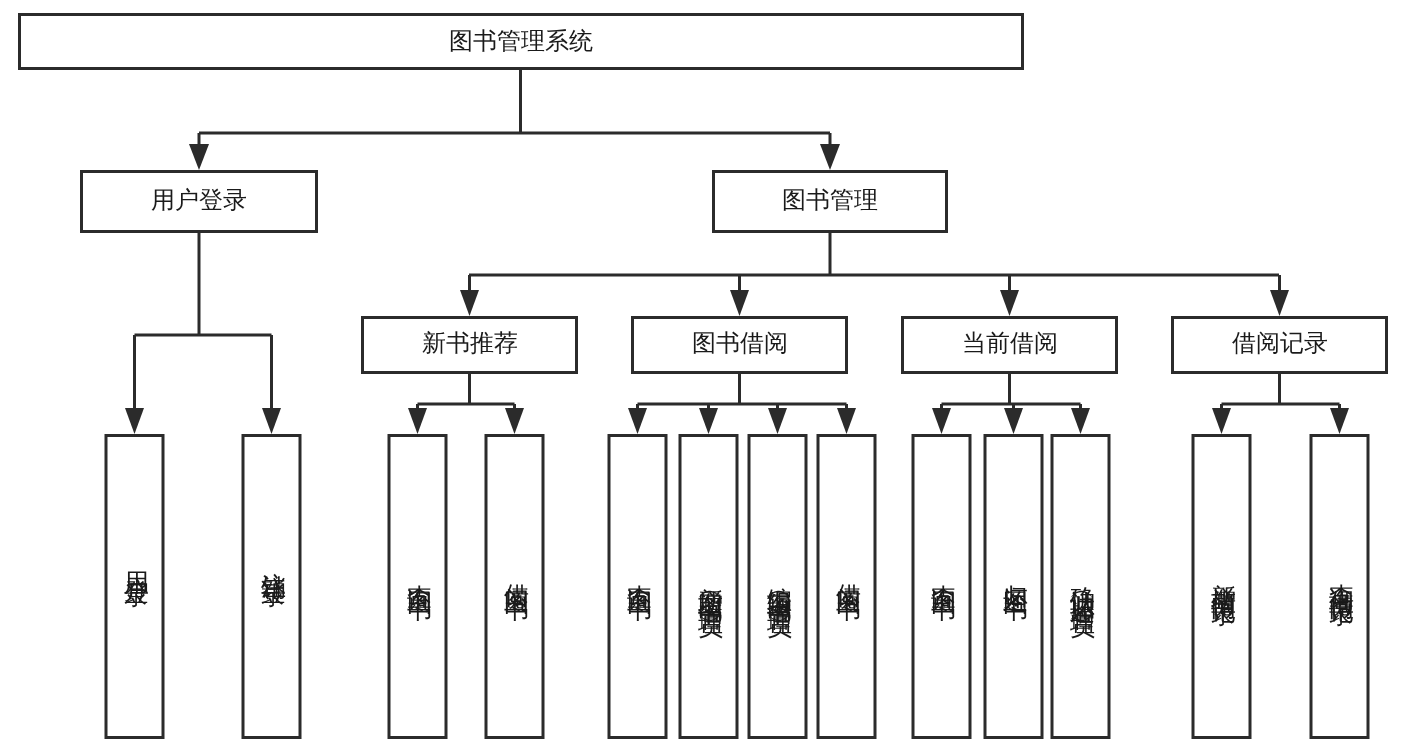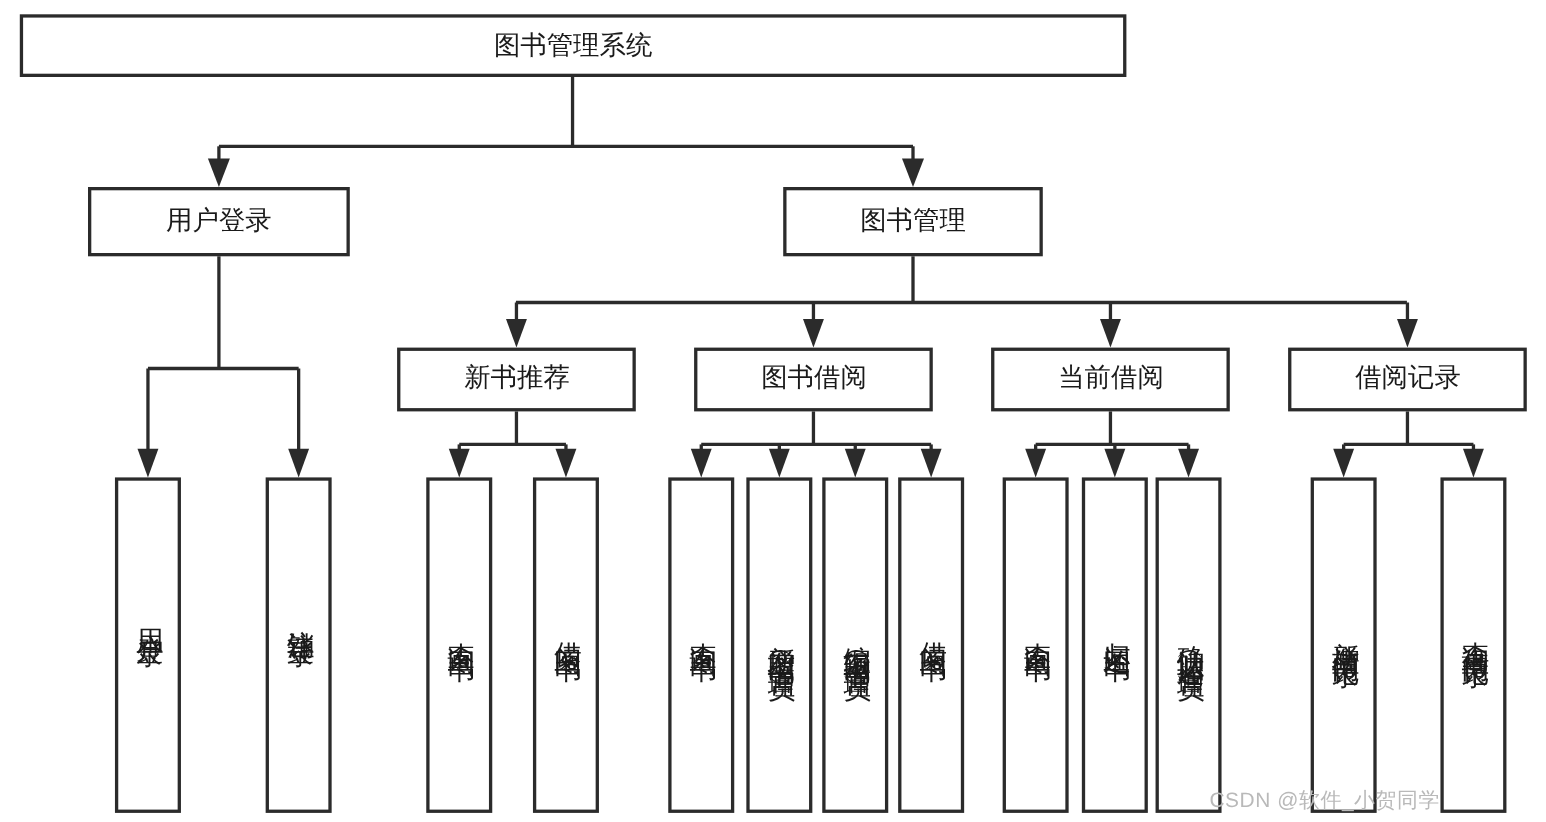--- a/index.html
+++ b/index.html
@@ -234,14 +234,13 @@
     <g>
       <rect class="node-box" x="1193" y="435.5" width="57" height="302"></rect>
       <text class="leaf-label" x="1221.5" y="575">新增借阅记录</text>
     </g>
     <g>
       <rect class="node-box" x="1311" y="435.5" width="57" height="302"></rect>
       <text class="leaf-label" x="1339.5" y="575">查询借阅记录</text>
     </g>
   </svg>
 
-  <div class="watermark">CSDN @软件_小贺同学</div>
 </div>
 
 </body></html>

